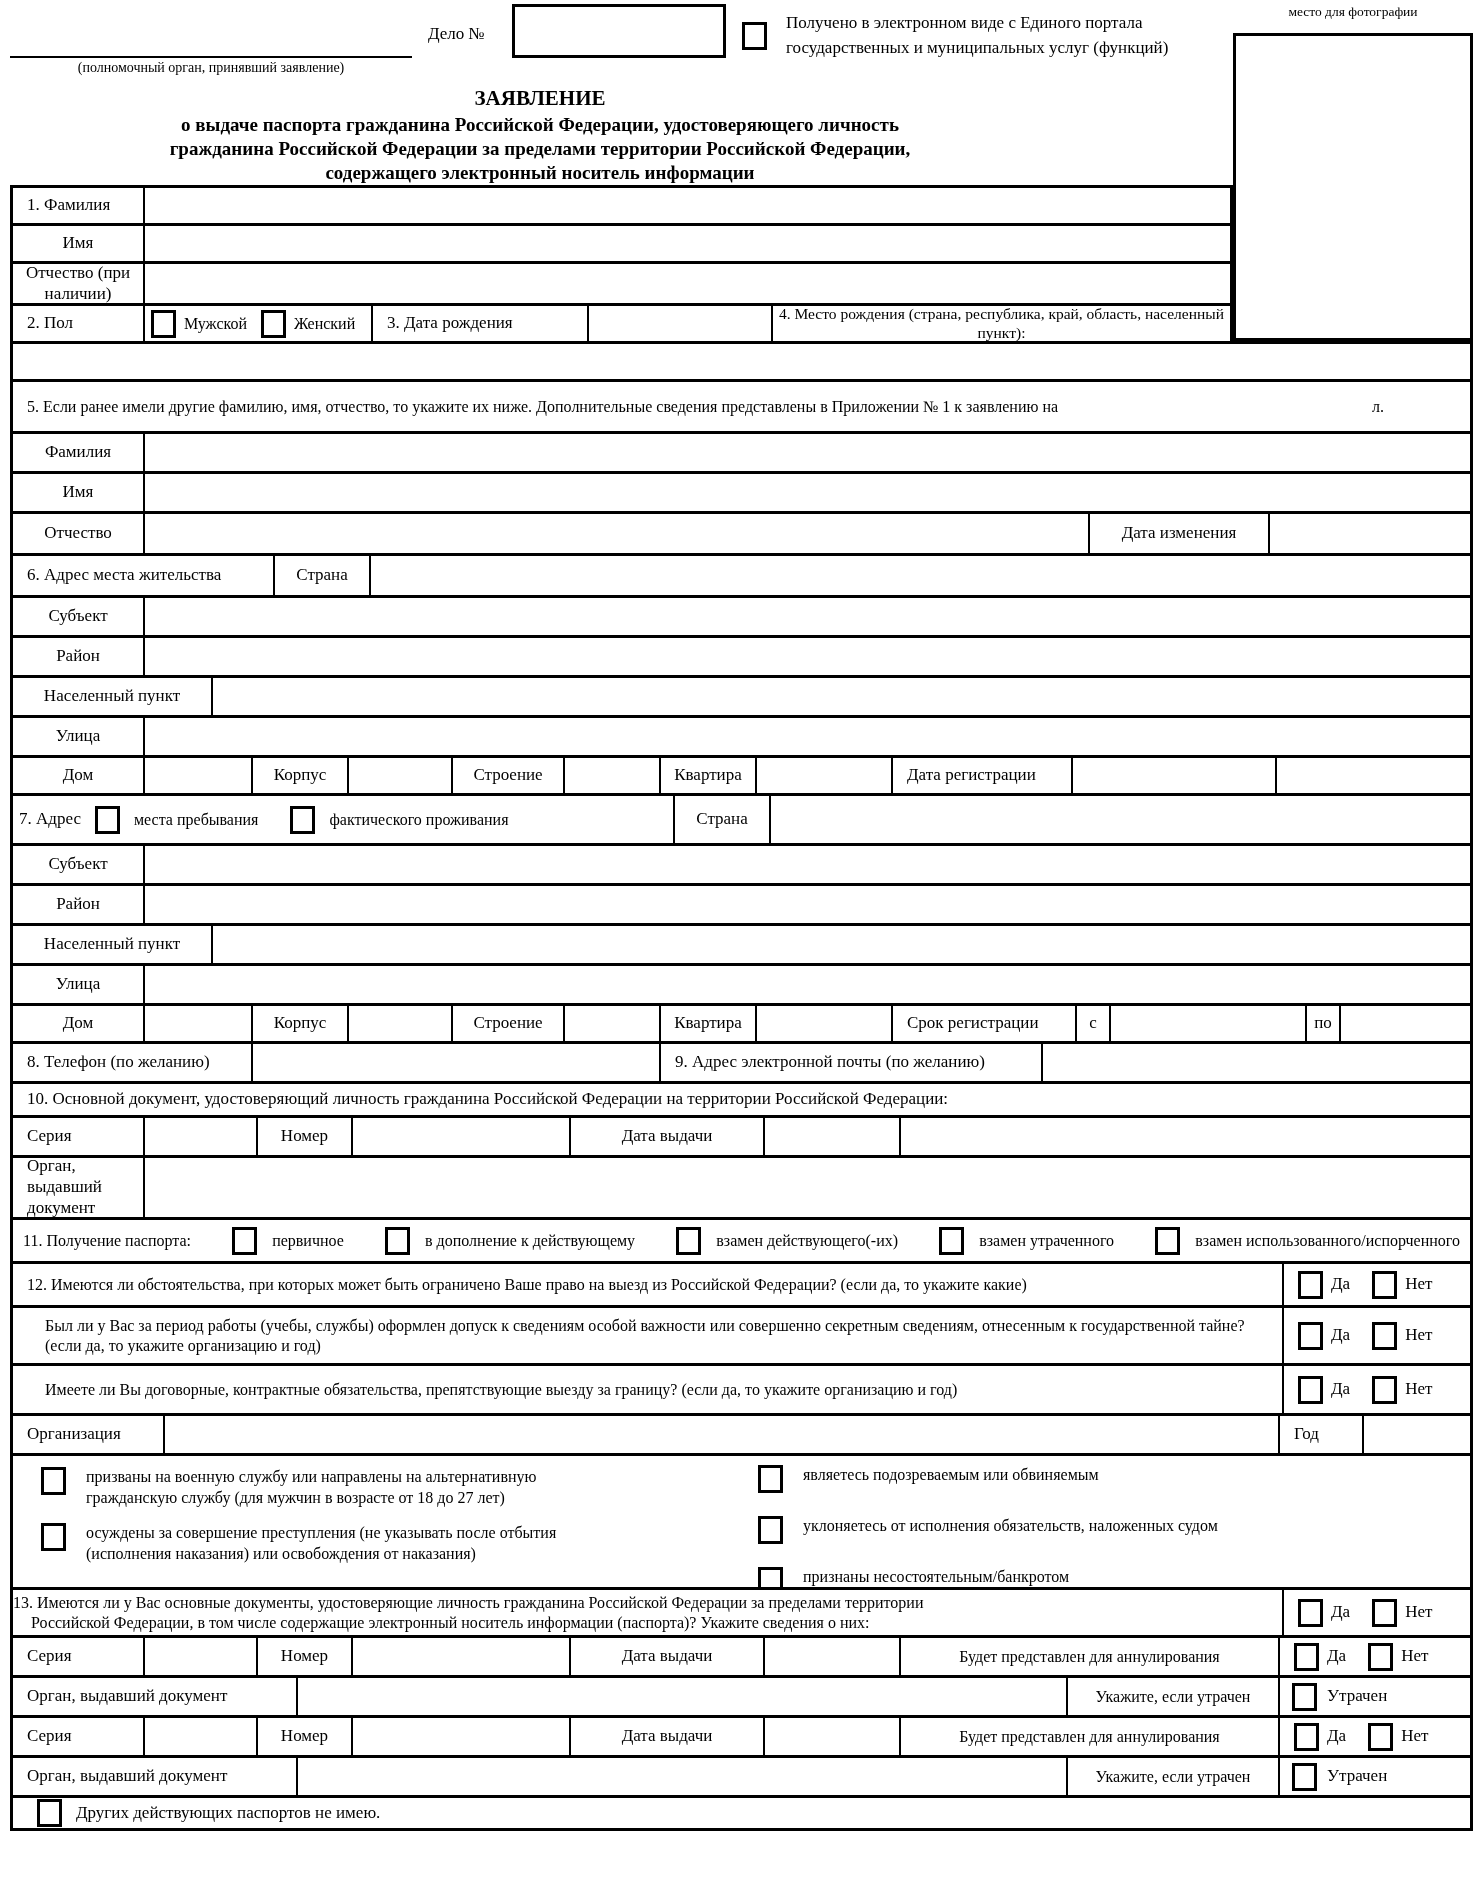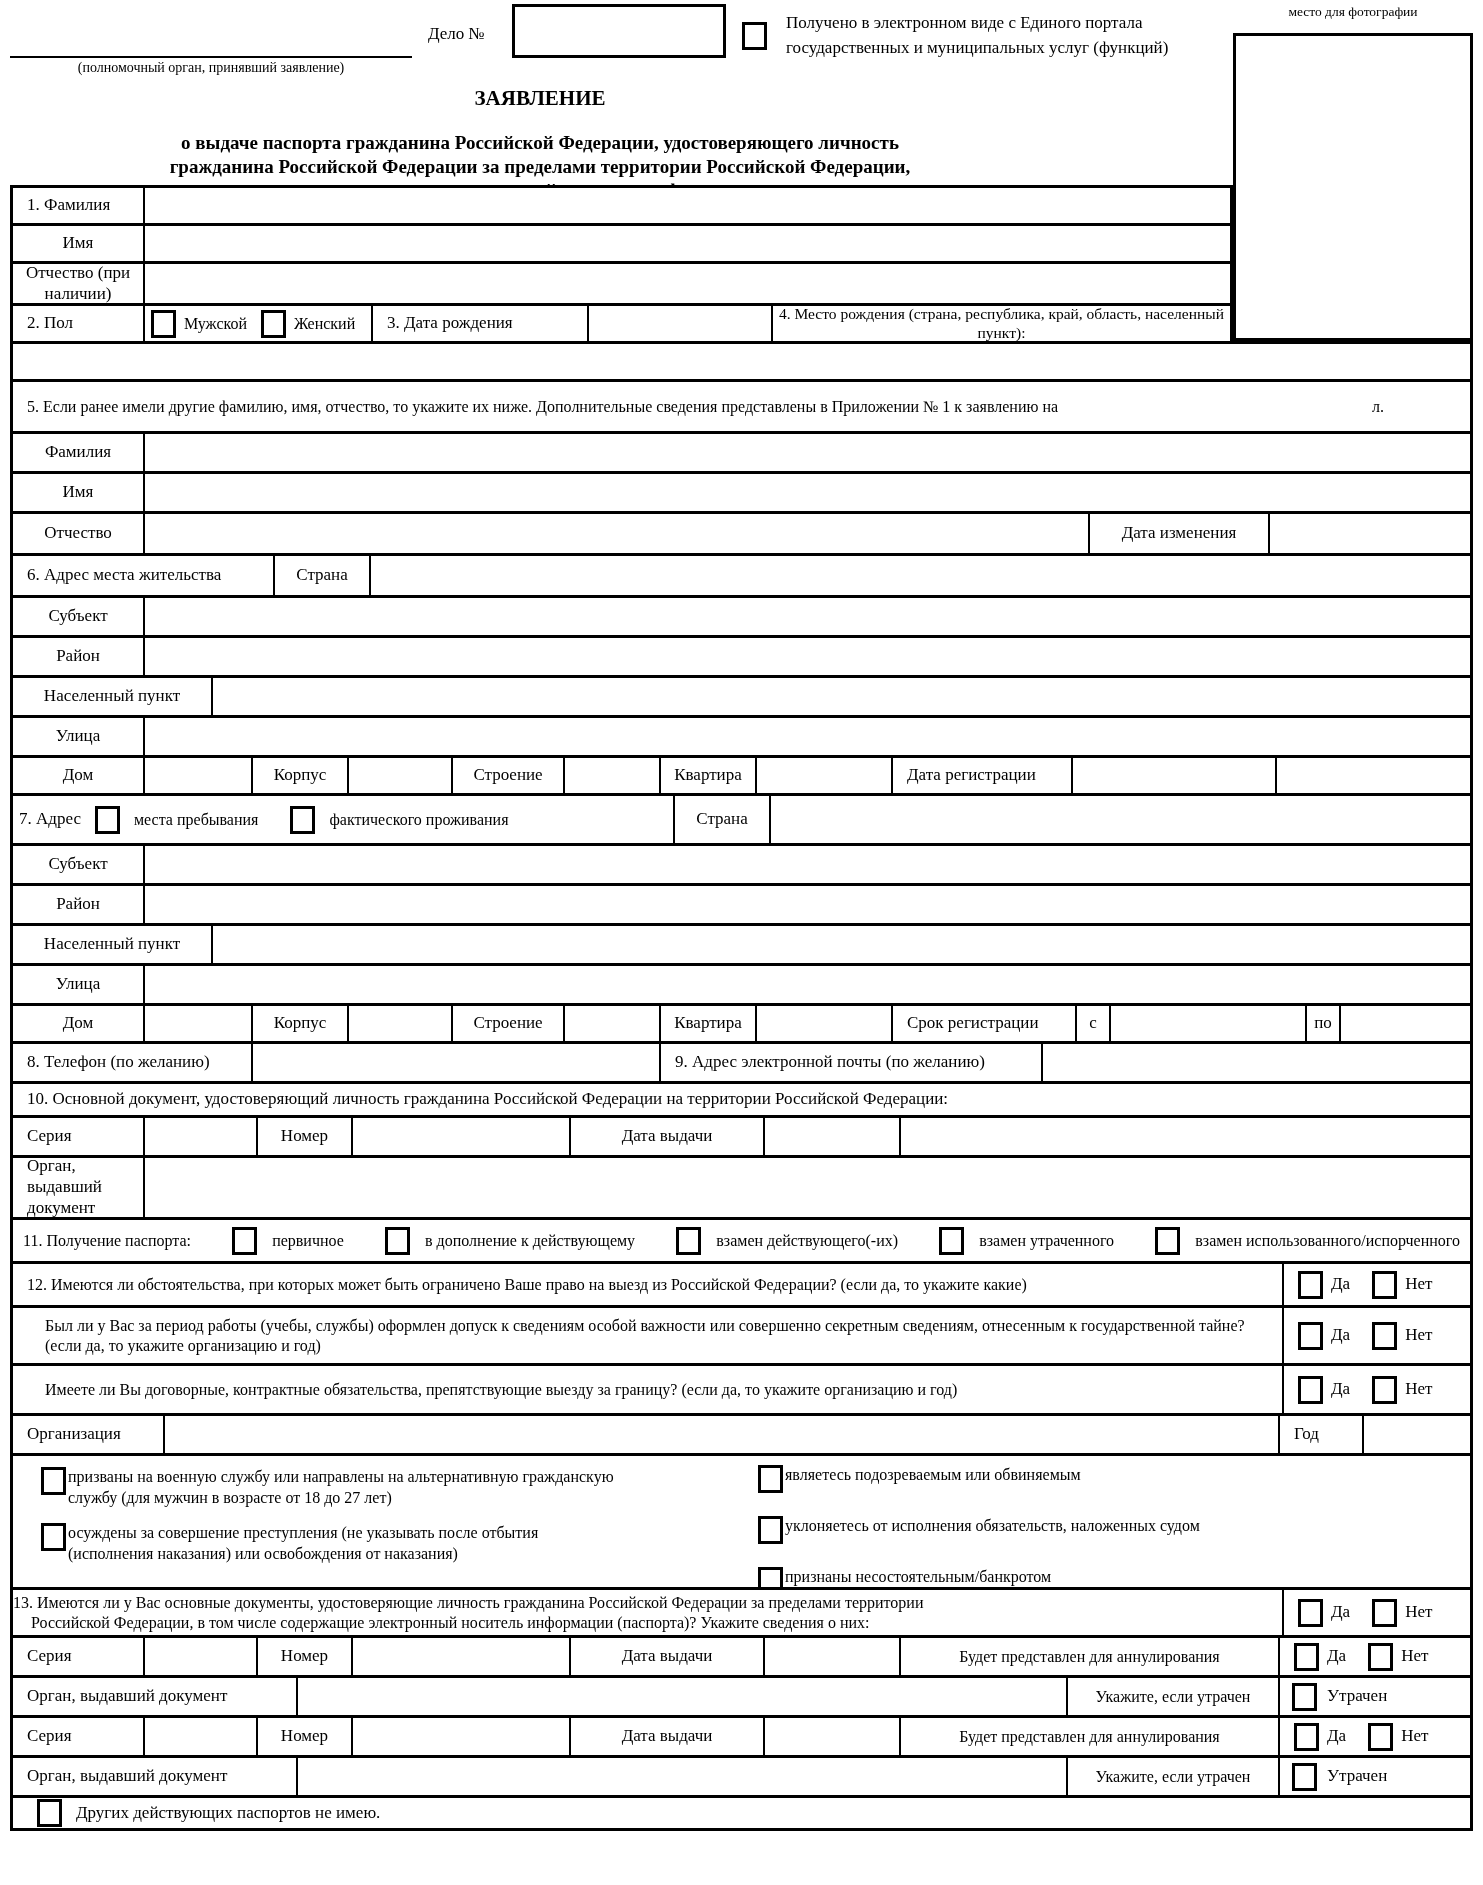--- a/index.html
+++ b/index.html
@@ -9,42 +9,42 @@
   .org-line{position:absolute;left:10px;top:56px;width:402px;border-bottom:2px solid #000}
   .org-cap{position:absolute;left:10px;top:60px;width:402px;text-align:center;font-size:14px}
   .case-lb{position:absolute;left:428px;top:24px}
   .case-box{position:absolute;left:512px;top:4px;width:214px;height:54px;border:3px solid #000;box-sizing:border-box}
   .egov-cb{position:absolute;left:742px;top:22px}
   .egov-tx{position:absolute;left:786px;top:10px;width:470px;font-size:17px;line-height:25px}
   .photo-cap{position:absolute;left:1233px;top:4px;width:240px;text-align:center;font-size:13.5px}
   .photo-box{position:absolute;left:1233px;top:33px;width:240px;height:308px;border:3px solid #000;box-sizing:border-box;background:#fff}
   
   .ttl{position:absolute;left:10px;top:86px;width:1060px;text-align:center;font-weight:bold}
-  .t1{font-size:21px;margin-bottom:20px}
+  .t1{font-size:21px;margin-bottom:2px}
   .t2{font-size:19px;line-height:24px}
   
   .tbl{position:absolute;left:10px;top:185px;width:1463px}
   .r{display:flex;border:3px solid #000;border-bottom:none;box-sizing:border-box;width:1463px;align-items:stretch;background:#fff}
   .r.narrow{width:1223px}
   .r.last{border-bottom:3px solid #000}
   .c{box-sizing:border-box;border-right:2px solid #000;display:flex;align-items:center;padding:1px 6px;flex-shrink:0;overflow:hidden;line-height:1.22}
   .c:last-child{border-right:none}
   .g{flex:1 1 auto;min-width:0}
   .cc{justify-content:center;text-align:center}
   .cl{padding-left:14px}
   .col{flex-direction:column;justify-content:center;align-items:flex-start}
   .rel{position:relative;padding:0;display:block}
   .cb{width:25px;height:28px;border:3px solid #000;box-sizing:border-box;flex-shrink:0;background:#fff;display:inline-block}
   .danet{display:flex;align-items:center;padding-left:14px;gap:8px}
   .mlg{margin-left:14px}
   .sm{font-size:16px}
   .xs{font-size:15.5px}
   .grp{display:flex;align-items:center;gap:15px}
   .sp{justify-content:space-between;padding:1px 10px}
-  .cond{display:flex;align-items:flex-start;gap:2px;font-size:16px;line-height:21px}
+  .cond{display:flex;align-items:flex-start;gap:20px;font-size:16px;line-height:21px}
   .cond .cb{margin-top:1px}
   .lcol{position:absolute;left:28px;top:10px;width:580px}
   .rcol{position:absolute;left:745px;top:8px;width:680px}
   .lcol .cond{margin-bottom:14px}
   .rcol .cond{margin-bottom:22px}
   .suffix{margin-left:auto;margin-right:80px}
 </style>
 </head>
 <body>
 

